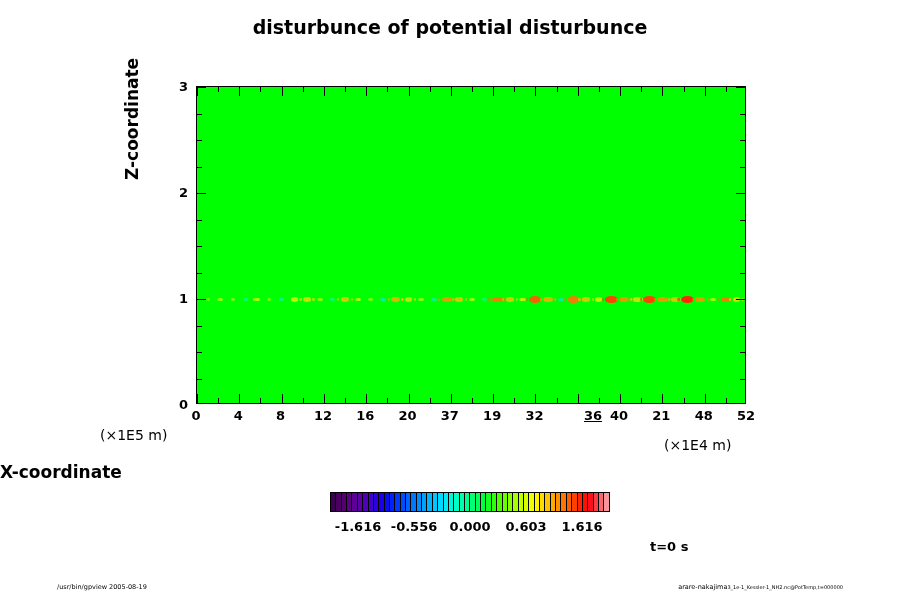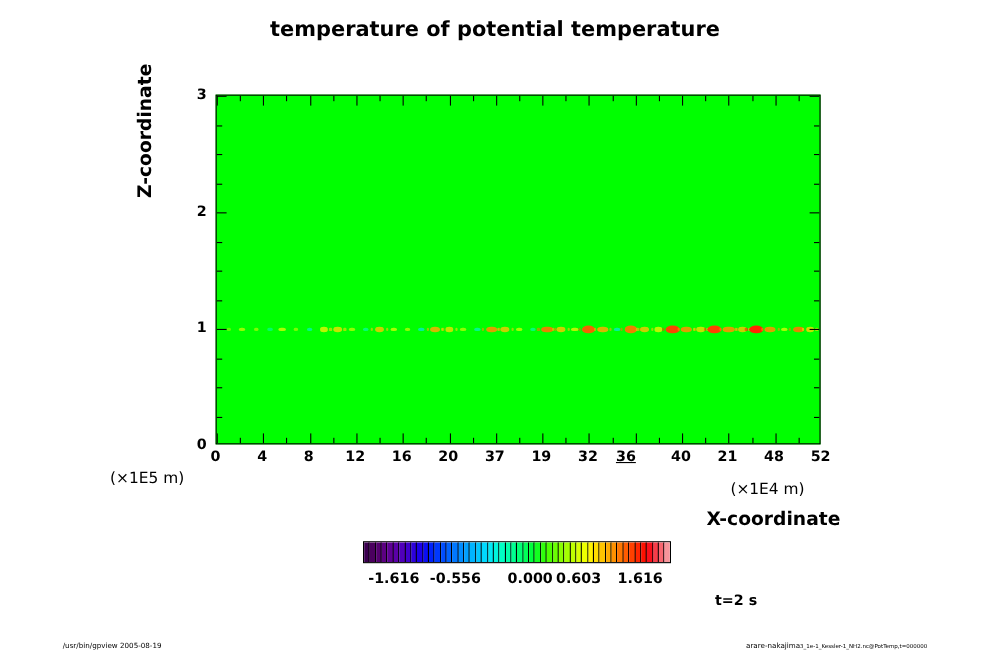--- a/index.html
+++ b/index.html
@@ -108,21 +108,21 @@
     font-weight: bold;
     transform: rotate(-90deg);
     transform-origin: left top;
     white-space: nowrap;
   }
   #x-axis-title {
     position: absolute;
     left: 0;
     top: 462px;
     width: 764px;
-    text-align: right;
+    text-align: left;
     font-size: 17px;
     font-weight: bold;
   }
 
   
   #y-unit {
     position: absolute;
     left: 100px;
     top: 427px;
     font-size: 14px;
@@ -206,21 +206,21 @@
     white-space: nowrap;
     text-align: right;
   }
   #footer-right .tiny {
     font-size: 5px;
   }
 </style>
 </head>
 <body>
 
-<div id="chart-title">temperature of potential temperature</div>
+<div id="chart-title">disturbunce of potential disturbunce</div>
 
 <div id="y-axis-title">Z-coordinate</div>
 
 <div id="y-tick-labels">
     <div class="axis-label-y" style="top: 312px;">0</div>
     <div class="axis-label-y" style="top: 206px;">1</div>
     <div class="axis-label-y" style="top: 100px;">2</div>
     <div class="axis-label-y" style="top: -6px;">3</div>
   </div>
 
@@ -397,21 +397,21 @@
 <div id="x-tick-labels">
     <div class="axis-label-x" style="left: 0px;">0</div>
     <div class="axis-label-x" style="left: 42.3077px;">4</div>
     <div class="axis-label-x" style="left: 84.6154px;">8</div>
     <div class="axis-label-x" style="left: 126.923px;">12</div>
     <div class="axis-label-x" style="left: 169.231px;">16</div>
     <div class="axis-label-x" style="left: 211.538px;">20</div>
     <div class="axis-label-x" style="left: 253.846px;">37</div>
     <div class="axis-label-x" style="left: 296.154px;">19</div>
     <div class="axis-label-x" style="left: 338.462px;">32</div>
-    <div class="axis-label-x" style="left: 373px; text-decoration: underline;">36</div>
+    <div class="axis-label-x" style="left: 397px; text-decoration: underline;">36</div>
     <div class="axis-label-x" style="left: 423.077px;">40</div>
     <div class="axis-label-x" style="left: 465.385px;">21</div>
     <div class="axis-label-x" style="left: 507.692px;">48</div>
     <div class="axis-label-x" style="left: 550px;">52</div>
   </div>
 
 <div id="y-unit">(×1E5  m)</div>
 <div id="x-unit">(×1E4  m)</div>
 
 <div id="x-axis-title">X-coordinate</div>
@@ -468,21 +468,21 @@
       <div class="cb-cell" style="background: rgb(255, 16, 0);"></div>
       <div class="cb-cell" style="background: rgb(250, 15, 26);"></div>
       <div class="cb-cell" style="background: rgb(248, 60, 72);"></div>
       <div class="cb-cell" style="background: rgb(248, 102, 111);"></div>
       <div class="cb-cell" style="background: rgb(248, 148, 154);"></div>
     </div>
 </div>
 <div id="colorbar-ticklabels">
     <div class="cb-label" style="left: 38px;">-1.616</div>
     <div class="cb-label" style="left: 94px;">-0.556</div>
-    <div class="cb-label" style="left: 162px;">0.000</div>
+    <div class="cb-label" style="left: 150px;">0.000</div>
     <div class="cb-label" style="left: 206px;">0.603</div>
     <div class="cb-label" style="left: 262px;">1.616</div>
   </div>
 
-<div id="time-annotation">t=2 s</div>
+<div id="time-annotation">t=0 s</div>
 
 <div id="footer-left">/usr/bin/gpview 2005-08-19</div>
 <div id="footer-right"><span>arare-nakajima</span><span class="tiny">3_1e-1_Kessler-1_NH2.nc@PotTemp,t=000000</span></div>
 
 </body></html>

